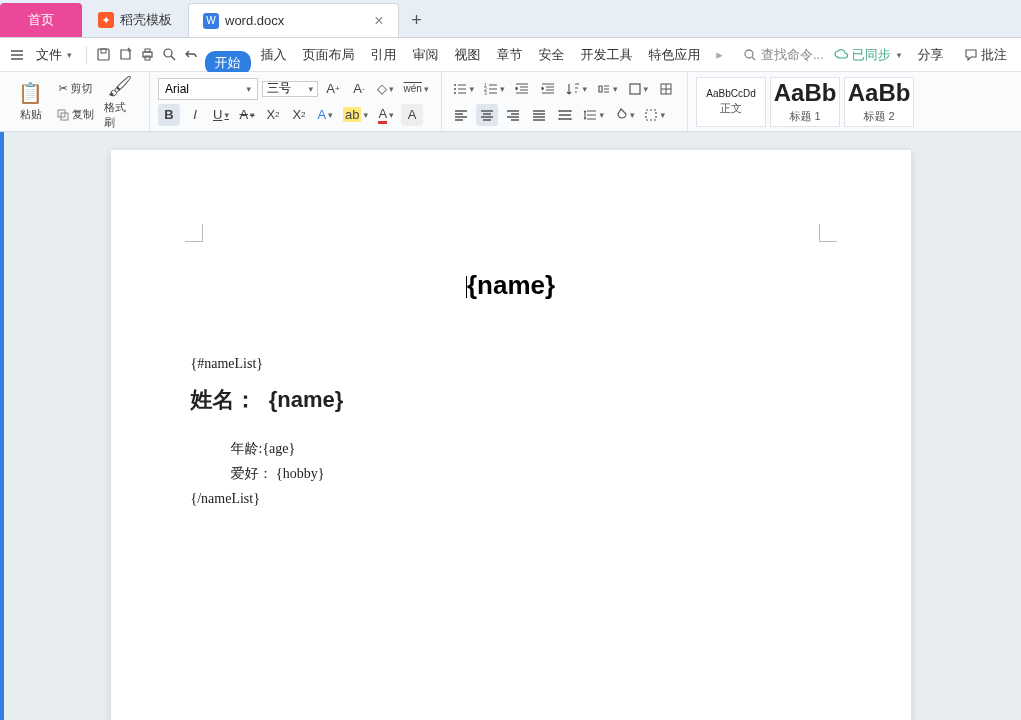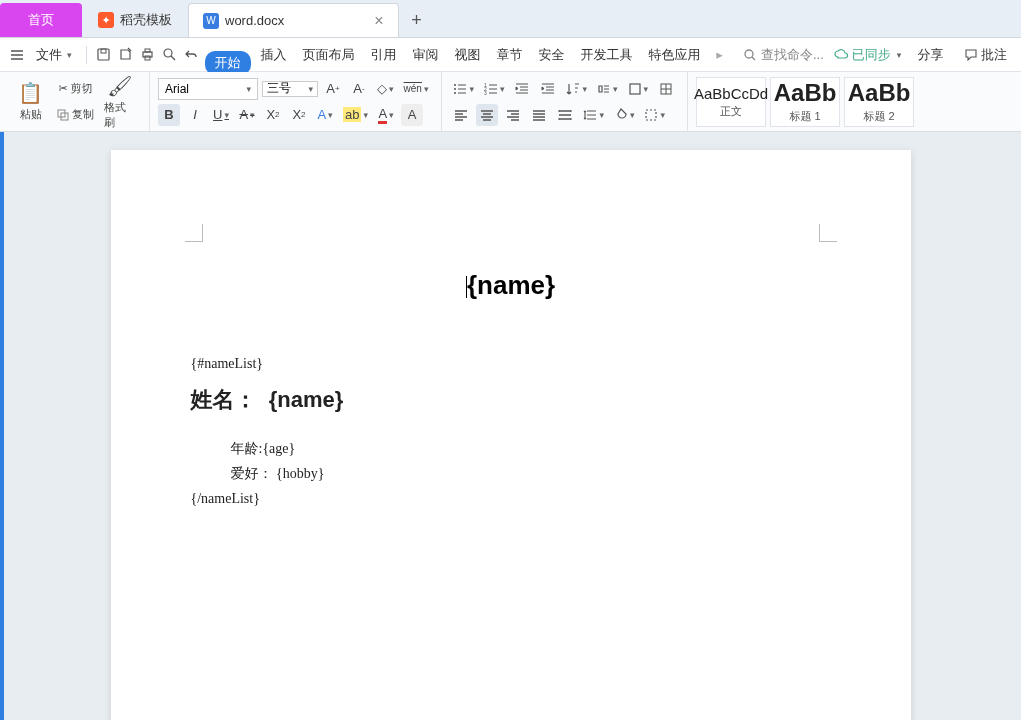--- a/index.html
+++ b/index.html
@@ -2,21 +2,21 @@
 <html><head>
 <meta charset="utf-8">
 <style>
 * { margin:0; padding:0; box-sizing:border-box; }
 body { font-family:"Microsoft YaHei","Segoe UI",Arial,sans-serif; font-size:12px; background:#f0f2f5; overflow:hidden; width:1021px; height:720px; }
 .app { width:1021px; height:720px; display:flex; flex-direction:column; background:#fff; }
 
 
 .tabbar { height:38px; background:#e8eef5; display:flex; align-items:flex-end; border-bottom:1px solid #d0d6de; }
 .tab { height:34px; display:flex; align-items:center; padding:0 14px; font-size:13px; color:#333; position:relative; border-top-left-radius:4px; border-top-right-radius:4px; margin-right:2px; cursor:pointer; }
-.tab.home { background:#d946ef; color:#fff; padding:0 28px; }
+.tab.home { background:#ec4899; color:#fff; padding:0 28px; }
 .tab.tpl { background:#e8eef5; }
 .tab.doc { background:#fff; border:1px solid #d0d6de; border-bottom:none; }
 .tab .ticon { width:16px; height:16px; margin-right:6px; display:inline-flex; align-items:center; justify-content:center; border-radius:3px; font-size:11px; }
 .tab .close { margin-left:90px; color:#888; font-size:16px; }
 .tab.tpl .ticon { background:#ff5a2b; color:#fff; }
 .tab.doc .ticon { background:#3a7de0; color:#fff; font-size:10px; }
 .newtab { width:32px; height:34px; display:flex; align-items:center; justify-content:center; color:#555; font-size:18px; cursor:pointer; }
 
 
 .menubar { height:34px; display:flex; align-items:center; padding:0 8px; border-bottom:1px solid #e0e4ea; background:#fff; gap:4px; font-size:13px; color:#333; }
@@ -34,21 +34,21 @@
 .rgroup { display:flex; flex-direction:column; height:100%; justify-content:center; padding:0 6px; gap:4px; }
 .rgroup.vsep { border-right:1px solid #e0e4ea; padding-right:10px; }
 .rrow { display:flex; align-items:center; gap:4px; }
 .rbtn { min-width:22px; height:22px; display:inline-flex; align-items:center; justify-content:center; color:#444; cursor:pointer; border-radius:3px; font-size:13px; padding:0 3px; }
 .rbtn.big { flex-direction:column; height:48px; width:38px; font-size:11px; gap:2px; }
 .rbtn.big .bicon { font-size:20px; }
 .fontname { width:100px; height:22px; border:1px solid #ccc; background:#fff; display:flex; align-items:center; padding:0 6px; font-size:12px; justify-content:space-between; }
 .fontsize { width:56px; height:16px; border:1px solid #ccc; background:#fff; display:flex; align-items:center; padding:0 4px; font-size:12px; justify-content:space-between; }
 .dd { font-size:9px; color:#666; margin-left:2px; }
 .stylecard { width:70px; height:50px; border:1px solid #e0e4ea; display:flex; flex-direction:column; align-items:center; justify-content:center; font-size:11px; cursor:pointer; background:#fff; }
-.stylecard .prev { font-size:15px; color:#222; }
+.stylecard .prev { font-size:10px; color:#222; }
 .stylecard.h1 .prev, .stylecard.h2 .prev { font-size:24px; font-weight:bold; }
 .stylecard .lbl { color:#555; margin-top:2px; }
 
 
 .canvas { flex:1; background:#e8edf2; overflow:auto; position:relative; }
 .sidebar-strip { position:absolute; left:0; top:0; width:4px; height:100%; background:#2f7ee2; }
 .page { width:800px; min-height:1000px; background:#fff; margin:18px auto 0; box-shadow:0 2px 8px rgba(0,0,0,.12); padding:90px 80px; position:relative; }
 .page .corner { position:absolute; width:18px; height:18px; }
 .page .corner.tl { top:92px; left:92px; border-left:1px solid #bbb; border-top:1px solid #bbb; transform:translate(-18px,-18px) rotate(180deg);}
 .page .corner.tr { top:92px; right:92px; border-right:1px solid #bbb; border-top:1px solid #bbb; transform:translate(18px,-18px) rotate(180deg);}

